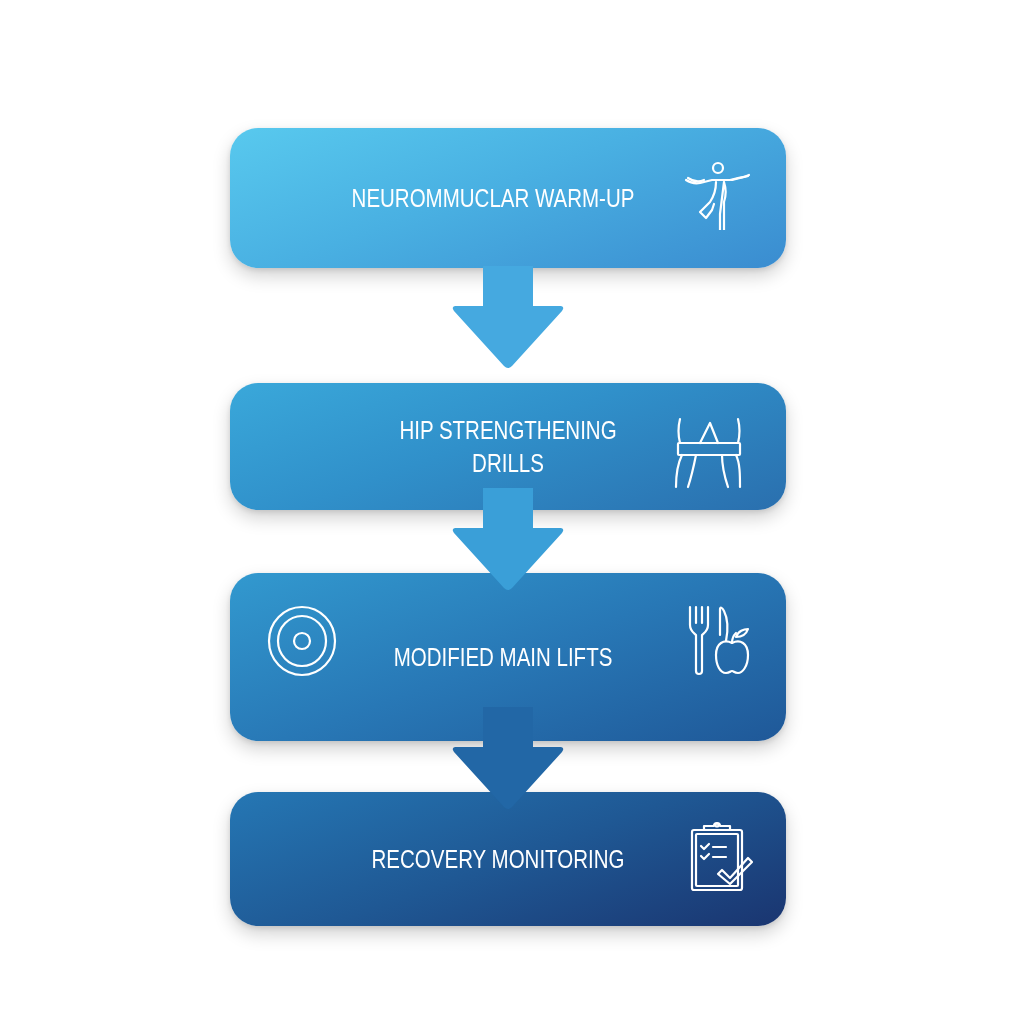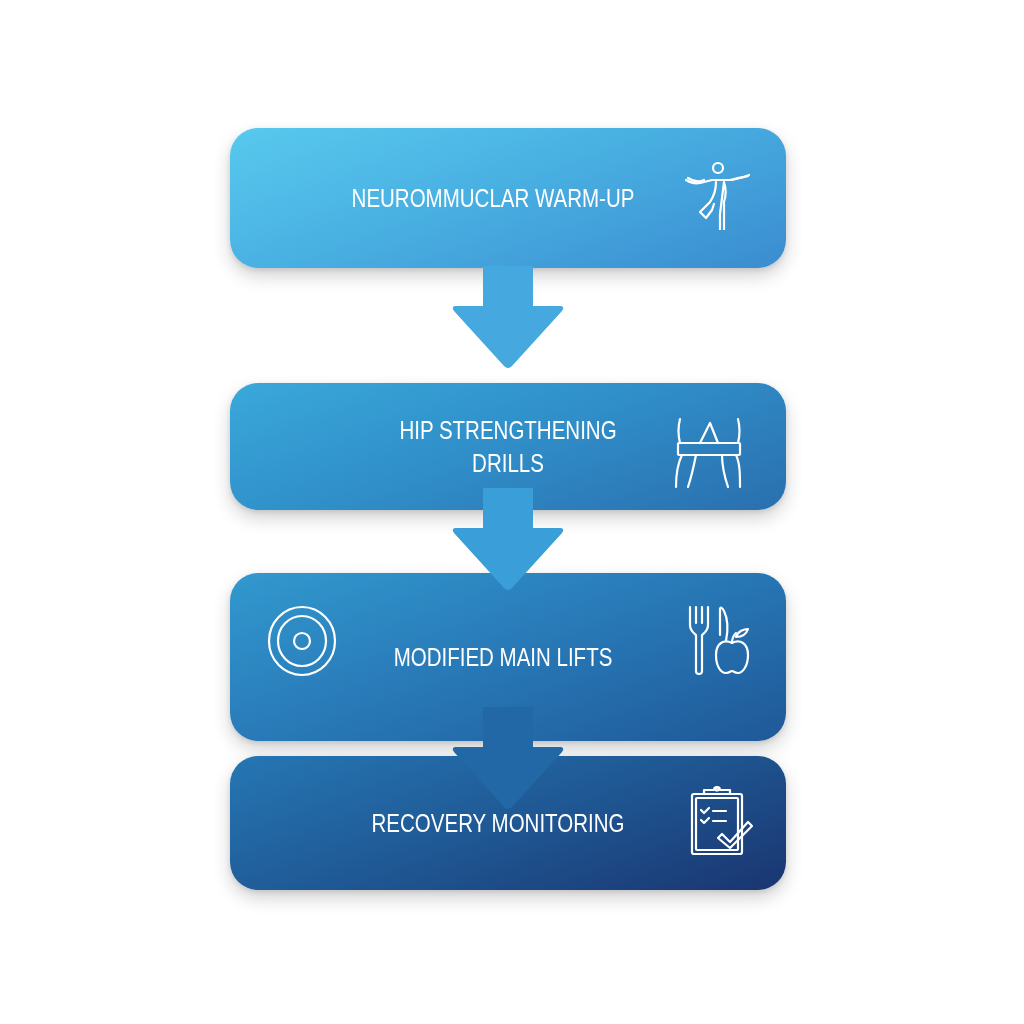--- a/index.html
+++ b/index.html
@@ -122,21 +122,21 @@
       </svg>
     </div>
   </div>
 
   <div class="arrow" style="top:707px;height:104px;">
     <svg viewBox="0 0 110 104">
       <path d="M30 0 L80 0 L80 40 L108 40 Q112 41 109 45 L59 100 Q55 104 51 100 L1 45 Q-2 41 2 40 L30 40 Z" fill="#2267A6"></path>
     </svg>
   </div>
 
-  <div class="step" style="top:756px;height:134px;background:linear-gradient(160deg,#2577B4 0%,#1F5894 50%,#1A3570 100%);">
+  <div class="step" style="top:792px;height:134px;background:linear-gradient(160deg,#2577B4 0%,#1F5894 50%,#1A3570 100%);">
     <div class="step-label" style="left:70px;right:90px;">RECOVERY MONITORING</div>
     <div class="icon" style="left:456px;top:28px;">
       <svg viewBox="0 0 72 72" fill="none" stroke="#ffffff" stroke-width="2.2" stroke-linecap="round" stroke-linejoin="round">
         <rect x="6" y="10" width="50" height="60" rx="2"></rect>
         <rect x="10" y="14" width="42" height="52" rx="1"></rect>
         <path d="M18 10 L18 6 L28 6 C28 2 34 2 34 6 L44 6 L44 10 Z"></path>
         <circle cx="31" cy="5" r="1.5"></circle>
         <path d="M15 26 L18 29 L23 24"></path>
         <path d="M27 27 L40 27"></path>
         <path d="M15 36 L18 39 L23 34"></path>

